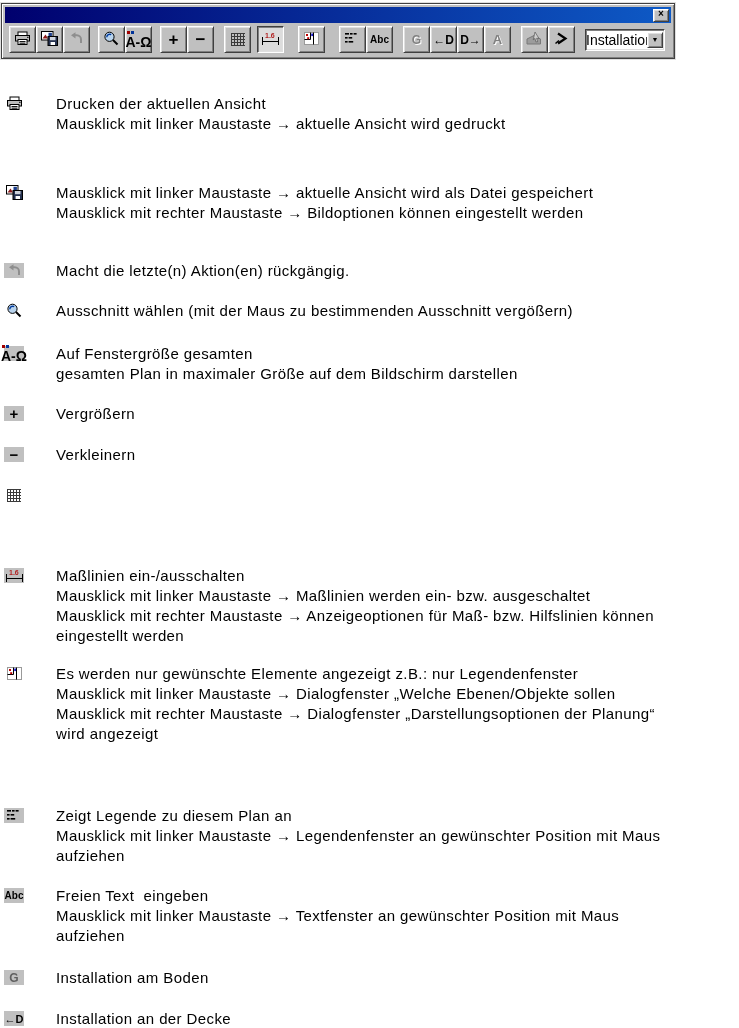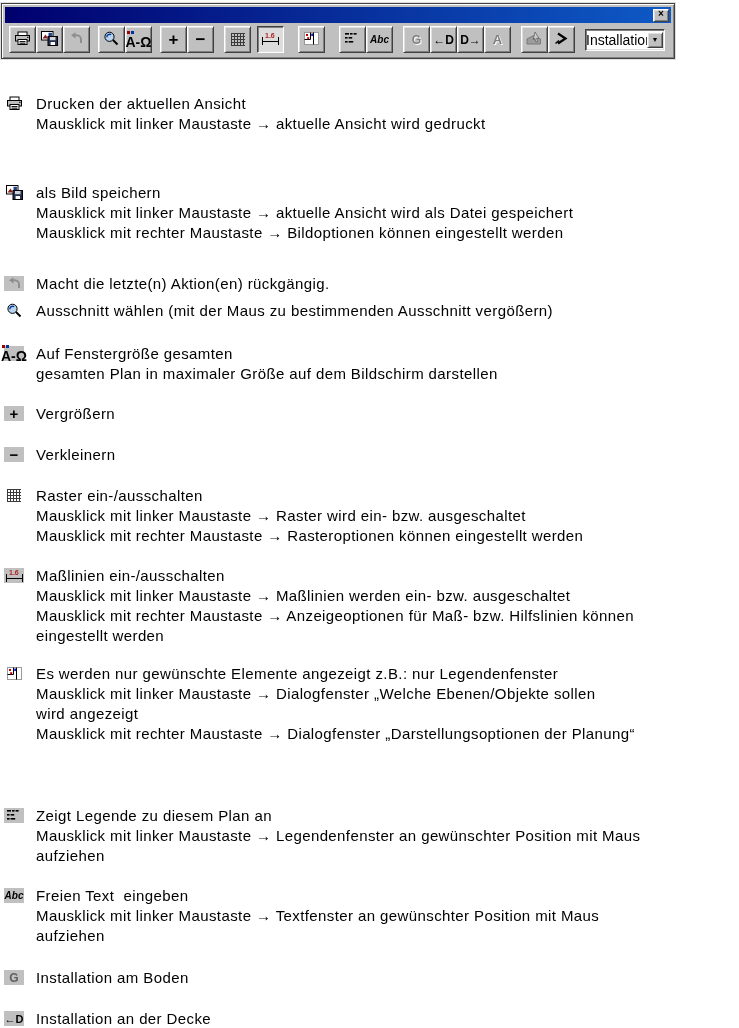--- a/index.html
+++ b/index.html
@@ -17,21 +17,21 @@
              font-family:"Liberation Sans",sans-serif;padding:0 0 2px 0;}
   .btnrow{display:flex;align-items:center;margin-top:3px;}
   .tb{width:27px;height:27px;flex:0 0 auto;background:#c0c0c0;border:1px solid;border-color:#fff #404040 #404040 #fff;
       box-shadow:inset 1px 1px 0 #dfdfdf,inset -1px -1px 0 #808080;
       display:flex;align-items:center;justify-content:center;padding:0;font-family:"Liberation Sans",sans-serif;}
   .tb.pressed{border-color:#404040 #fff #fff #404040;box-shadow:inset 1px 1px 0 #808080,inset -1px -1px 0 #dfdfdf;
       background:#dcdcdc;}
   .ml4{margin-left:4px}.ml6{margin-left:6px}.ml8{margin-left:8px}.ml10{margin-left:10px}
   .ml14{margin-left:14px}
   .ltr{font-weight:bold;font-size:12px;line-height:12px;white-space:nowrap;}
-  .ltr.sm{font-size:10px;font-style:italic;}
+  .ltr.sm{font-size:10px;}
   .dis{color:#808080;text-shadow:1px 1px 0 #fff;}
   .blk{color:#000;}
   
   .dd{width:78px;height:20px;margin-left:10px;background:#fff;border:1px solid;border-color:#404040 #fff #fff #404040;
       box-shadow:inset 1px 1px 0 #808080,inset -1px -1px 0 #dfdfdf;display:flex;align-items:center;}
   .dd-text{flex:1;font-size:14px;padding-left:0;white-space:nowrap;overflow:hidden;}
   .dd-btn{width:16px;height:16px;margin-right:1px;flex:0 0 auto;background:#c0c0c0;border:1px solid;
       border-color:#fff #404040 #404040 #fff;box-shadow:inset 1px 1px 0 #dfdfdf,inset -1px -1px 0 #808080;
       font-size:7px;line-height:7px;display:flex;align-items:center;justify-content:center;padding:0;}
 
@@ -42,21 +42,21 @@
   .fit-ic{display:flex;flex-direction:column;align-items:flex-start;line-height:1;}
   .fit-top{display:flex;gap:1px;margin-left:1px;}
   .fm-r{width:3px;height:3px;background:#a00000;}
   .fm-b{width:3px;height:3px;background:#003399;}
   .fit-txt{font-weight:bold;font-size:14px;margin-top:1px;white-space:nowrap;}
 
   
   .item{position:absolute;left:4px;right:2px;display:flex;align-items:flex-start;}
   .li-icon{width:20px;height:15px;margin-top:2px;flex:0 0 auto;display:flex;align-items:center;justify-content:center;}
   .li-icon.bg{background:#c0c0c0;}
-  .txt{margin-left:12px;}
+  .txt{margin-left:32px;}
   .tl{font-size:15px;line-height:20px;letter-spacing:0.4px;white-space:pre;}
 </style>
 </head>
 <body>
 
 <div id="screen">
 
   <div id="toolwin">
     <div class="titlebar" style="background:linear-gradient(to right,#00006e,#0e5ac6);">
       <button class="close-btn">×</button>
@@ -233,27 +233,26 @@
       <svg width="17" height="15" viewBox="0 0 17 15">
         <rect x="0.5" y="0.5" width="11.5" height="8.5" fill="#fff" stroke="#000"></rect>
         <path d="M1.5 7.5 L4.5 3.5 L7 7.5 Z" fill="#8b1a1a"></path>
         <rect x="7.5" y="1.8" width="3.4" height="3.2" fill="#1c3e8c"></rect>
         <rect x="7" y="5.5" width="9.5" height="9" fill="#25314f" stroke="#000"></rect>
         <rect x="9" y="6" width="5.5" height="3.2" fill="#cfd4dd"></rect>
         <rect x="9.6" y="11" width="4.4" height="3" fill="#fff"></rect>
       </svg>
     </span>
     <div class="txt">
-      <div class="tl">als Bild speichern</div>
       <div class="tl">Mausklick mit linker Maustaste → aktuelle Ansicht wird als Datei gespeichert</div>
       <div class="tl">Mausklick mit rechter Maustaste → Bildoptionen können eingestellt werden</div>
     </div>
   </div>
 
-  <div class="item" style="top:274px">
+  <div class="item" style="top:261px">
     <span class="li-icon bg">
       <svg width="17" height="15" viewBox="0 0 17 15">
         <path d="M13 12 V8.5 A4.2 4.2 0 0 0 8.8 4.3 H6.5" fill="none" stroke="#8e8e8e" stroke-width="2"></path>
         <path d="M7.5 1.2 L3 4.3 L7.5 7.4 Z" fill="#8e8e8e"></path>
       </svg>
     </span>
     <div class="txt">
       <div class="tl">Macht die letzte(n) Aktion(en) rückgängig.</div>
     </div>
   </div>
@@ -302,25 +301,20 @@
     </span>
     <div class="txt">
       <div class="tl">Verkleinern</div>
     </div>
   </div>
 
   <div class="item" style="top:486px">
     <span class="li-icon">
       <span class="grid-ic"></span>
     </span>
-    <div class="txt">
-      <div class="tl">Raster ein-/ausschalten</div>
-      <div class="tl">Mausklick mit linker Maustaste → Raster wird ein- bzw. ausgeschaltet</div>
-      <div class="tl">Mausklick mit rechter Maustaste → Rasteroptionen können eingestellt werden</div>
-    </div>
   </div>
 
   <div class="item" style="top:566px">
     <span class="li-icon bg">
       <svg width="19" height="15" viewBox="0 0 19 15">
         <text x="4" y="7" font-size="7" font-weight="bold" fill="#b22222">1.6</text>
         <line x1="1.5" y1="10.5" x2="17.5" y2="10.5" stroke="#000"></line>
         <line x1="1.5" y1="6" x2="1.5" y2="14" stroke="#000"></line>
         <line x1="17.5" y1="6" x2="17.5" y2="14" stroke="#000"></line>
       </svg>
@@ -340,22 +334,22 @@
         <path d="M7.5 1.5 V8.5 H1.5" fill="none" stroke="#000"></path>
         <line x1="10.5" y1="1.5" x2="10.5" y2="13.5" stroke="#000"></line>
         <rect x="3" y="3" width="2" height="2" fill="#c00000"></rect>
         <rect x="4.2" y="6.2" width="2" height="2" fill="#c00000"></rect>
         <rect x="8.3" y="2.5" width="1.6" height="2.6" fill="#0000c0"></rect>
       </svg>
     </span>
     <div class="txt">
       <div class="tl">Es werden nur gewünschte Elemente angezeigt z.B.: nur Legendenfenster</div>
       <div class="tl">Mausklick mit linker Maustaste → Dialogfenster „Welche Ebenen/Objekte sollen</div>
+      <div class="tl">Mausklick mit rechter Maustaste → Dialogfenster „Darstellungsoptionen der Planung“</div>
       <div class="tl">wird angezeigt</div>
-      <div class="tl">Mausklick mit rechter Maustaste → Dialogfenster „Darstellungsoptionen der Planung“</div>
     </div>
   </div>
 
   <div class="item" style="top:806px">
     <span class="li-icon bg">
       <svg width="17" height="15" viewBox="0 0 17 15" fill="#000">
         <rect x="1" y="2" width="4" height="1.6"></rect>
           <rect x="6" y="2" width="2.6" height="1.6"></rect>
           <rect x="9.6" y="2" width="3" height="1.6"></rect>
         <rect x="1" y="6" width="2.6" height="1.6"></rect>

